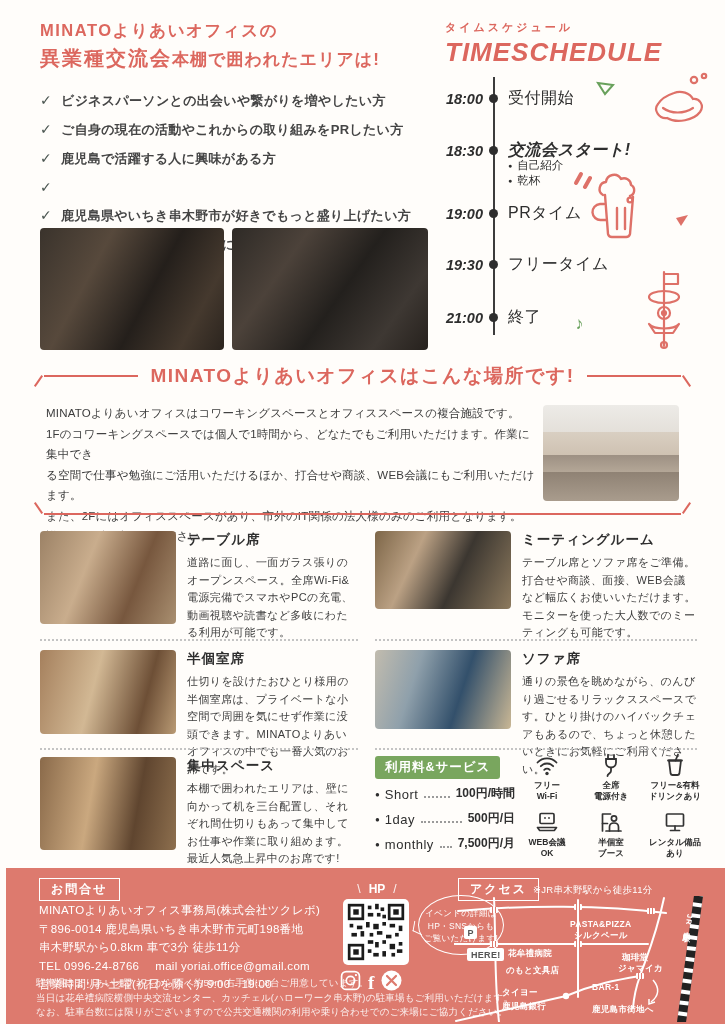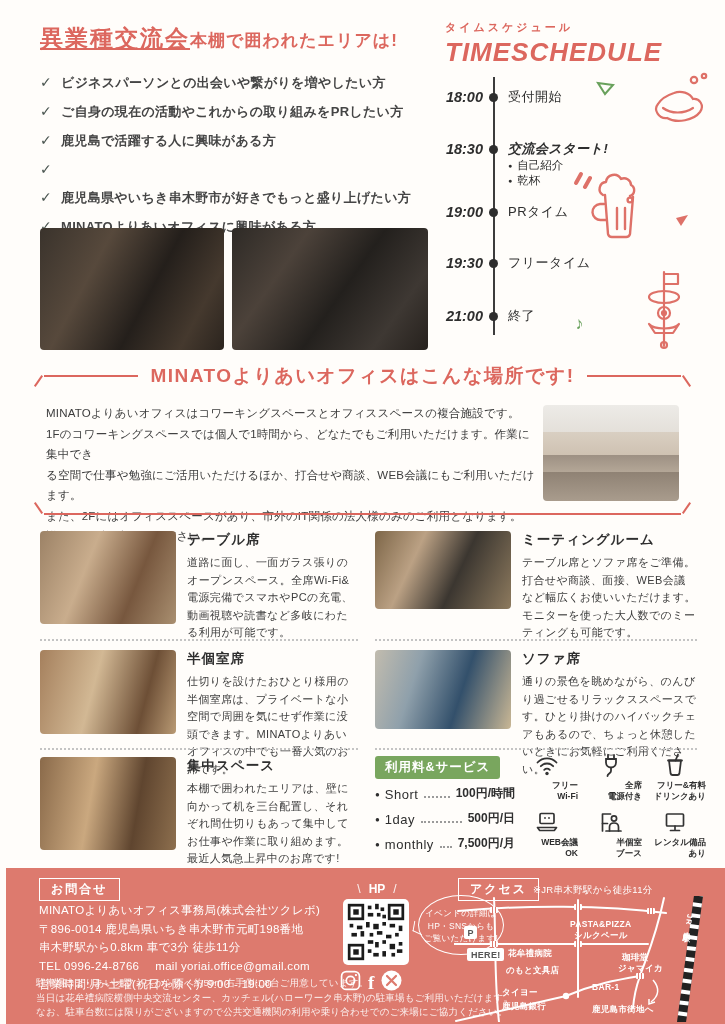--- a/index.html
+++ b/index.html
@@ -7,35 +7,35 @@
     --ink:#3a3a3a; --ink2:#333;
   }
   html,body{margin:0;padding:0;background:#e9e9e9;}
   .page{position:relative;width:725px;height:1024px;background:#fffdfa;overflow:hidden;
         font-family:"Liberation Sans","DejaVu Sans",sans-serif;color:var(--ink);}
 
   
   .recommend{position:absolute;left:40px;top:20px;width:395px;}
   .rec-t1{color:var(--red);font-weight:bold;font-size:16.5px;letter-spacing:1.5px;}
   .rec-t2{margin-top:3px;color:var(--red);font-weight:bold;}
-  .rec-em{font-size:23px;letter-spacing:2px;text-decoration:underline;}
+  .rec-em{font-size:20px;letter-spacing:2px;}
   .rec-rest{font-size:17px;letter-spacing:1px;}
   .checklist{list-style:none;margin:20px 0 0 0;padding:0;}
   .chk-item{display:flex;align-items:flex-start;margin-bottom:11px;font-size:13px;font-weight:bold;color:#454545;letter-spacing:.3px;}
   .chk{color:#4a5550;font-size:14px;margin-right:9px;line-height:1.2;}
 
   
   .schedule{position:absolute;left:445px;top:20px;width:275px;height:330px;}
   .sch-jp{color:var(--red);font-size:11px;letter-spacing:3px;font-weight:bold;}
   .sch-en{color:var(--red);font-size:26px;font-weight:bold;font-style:italic;letter-spacing:1px;margin-top:2px;}
   .sch-line{position:absolute;left:48px;top:57px;width:2px;height:258px;background:#3c3c3c;}
   .sch-entry{position:absolute;left:0;display:flex;align-items:center;}
   .sch-time{display:inline-block;width:38px;text-align:right;font-size:14.5px;font-weight:bold;font-style:italic;color:#2e2e2e;}
   .sch-dot{width:9px;height:9px;border-radius:50%;background:#2e2e2e;margin-left:6px;}
-  .sch-label{margin-left:10px;font-size:13px;color:#2e2e2e;letter-spacing:.5px;}
+  .sch-label{margin-left:10px;font-size:16px;color:#2e2e2e;letter-spacing:.5px;}
   .sch-label.em{font-weight:bold;font-style:italic;}
   .sch-sub{position:absolute;left:63px;display:flex;align-items:center;font-size:11.5px;color:#2e2e2e;}
   .sub-b{font-size:7px;margin-right:5px;}
 
   
   .doodle{position:absolute;}
   .note-glyph{position:absolute;left:575px;top:314px;color:var(--dgreen);font-size:17px;font-weight:bold;transform:rotate(-8deg);}
 
   
   .photo{border-radius:4px;}
@@ -79,21 +79,21 @@
   .plans{position:absolute;left:375px;top:785px;width:140px;}
   .plan{display:flex;align-items:flex-end;margin-bottom:8px;}
   .pb{font-size:8px;margin:0 5px 3px 0;color:#2e2e2e;}
   .pname{font-size:13px;font-weight:normal;color:#2e2e2e;letter-spacing:.5px;}
   .leader{flex:1;border-bottom:2px dotted #9a9a9a;margin:0 6px 4px 6px;min-width:10px;}
   .pprice{font-size:12px;font-weight:bold;color:#2e2e2e;white-space:nowrap;}
   .services{position:absolute;left:516px;top:752px;width:192px;display:grid;
             grid-template-columns:repeat(3,62px);grid-row-gap:8px;grid-column-gap:2px;}
   .svc{text-align:center;}
   .svc svg{display:block;margin:0 auto 2px auto;}
-  .svc-l1,.svc-l2{font-size:8.5px;font-weight:bold;color:#2e2e2e;line-height:10.5px;text-align:right;}
+  .svc-l1,.svc-l2{font-size:8.5px;font-weight:bold;color:#2e2e2e;line-height:10.5px;}
 
   
   .footer{position:absolute;left:0;top:868px;width:725px;height:156px;background:var(--salmon);color:#fff;margin-left:6px;}
   .box-label{position:absolute;border:1.5px solid #fff;padding:2px 11px;font-size:12px;font-weight:bold;letter-spacing:2px;}
   .contact-label{left:33px;top:10px;}
   .contact-lines{position:absolute;left:33px;top:33px;font-size:11.5px;line-height:18.5px;letter-spacing:.3px;}
   .tel-row{display:flex;gap:16px;}
   .notes{position:absolute;left:30px;top:108px;font-size:9.5px;line-height:14.5px;color:rgba(255,255,255,.88);letter-spacing:.2px;}
   .hp-head{position:absolute;left:337px;top:14px;width:68px;display:flex;justify-content:center;gap:8px;
            font-size:12px;font-weight:bold;}
@@ -109,20 +109,21 @@
   .map{position:absolute;left:448px;top:28px;}
   .map text{font-size:8.5px;font-weight:bold;fill:#fff;letter-spacing:.3px;}
   .map .dkt{fill:#555;font-size:9px;}
 </style>
 </head>
 <body>
 
 <div class="page">
 
   <section class="recommend">
+    <div class="rec-t1">MINATOよりあいオフィスの</div>
     <div class="rec-t2">
       <span class="rec-em">異業種交流会</span><span class="rec-rest">本棚で囲われたエリアは!</span>
     </div>
     <ul class="checklist">
       <li class="chk-item">
           <span class="chk">✓</span>
           <span>ビジネスパーソンとの出会いや繋がりを増やしたい方</span>
         </li>
       <li class="chk-item">
           <span class="chk">✓</span>

